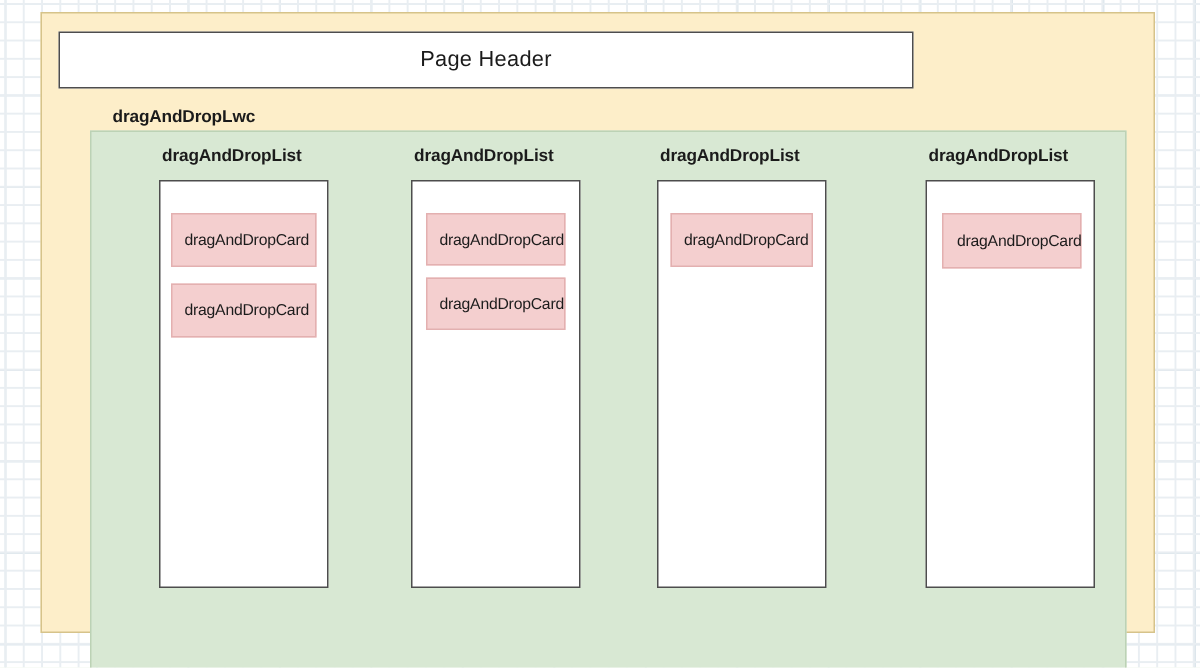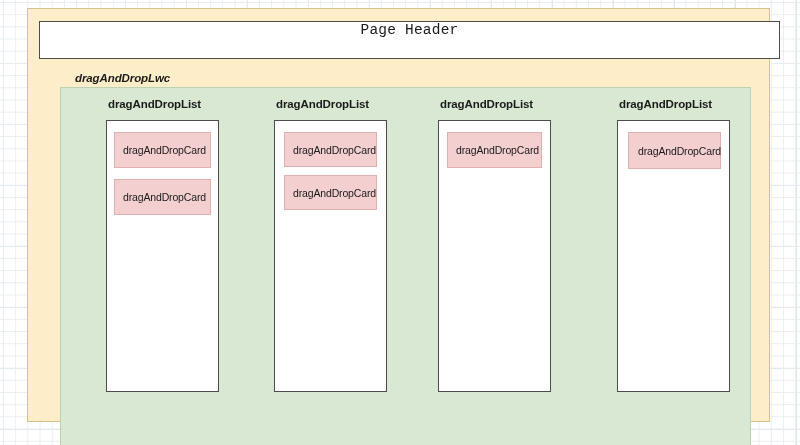--- a/index.html
+++ b/index.html
@@ -45,46 +45,44 @@
     background: #fdeec9;
     border: 1px solid #d6c38a;
     box-sizing: border-box;
   }
 
   
   #page-header {
     position: absolute;
     left: 11px;
     top: 12px;
-    width: 741px;
+    width: 570px;
     height: 38px;
     background: #ffffff;
     border: 1px solid #4d4d4d;
     box-sizing: border-box;
     display: flex;
-    align-items: flex-start;
+    align-items: center;
     justify-content: center;
-    font-family: Liberation Mono, monospace;
   }
   #page-header .title {
     font-size: 14.5px;
     color: #1b1b1b;
     letter-spacing: 0.2px;
   }
 
   
   .lwc-label {
     position: absolute;
     left: 47px;
     top: 63px;
     font-size: 11.5px;
     font-weight: bold;
     color: #1b1b1b;
     letter-spacing: -0.1px;
-    font-style: italic;
   }
 
   
   #lwc-region {
     position: absolute;
     left: 32px;
     top: 78px;
     width: 691px;
     height: 412px;
     background: #d8e8d3;
@@ -109,21 +107,21 @@
   }
   .list-box {
     position: absolute;
     top: 32px;
     left: 0;
     width: 113px;
     height: 272px;
     background: #ffffff;
     border: 1px solid #4d4d4d;
     box-sizing: border-box;
-    padding-top: 11px;
+    padding-top: 21px;
   }
   .card {
     background: #f4cfcf;
     border: 1px solid #e3b0b0;
     box-sizing: border-box;
     font-size: 10.5px;
     color: #1b1b1b;
     display: flex;
     align-items: center;
     white-space: nowrap;

